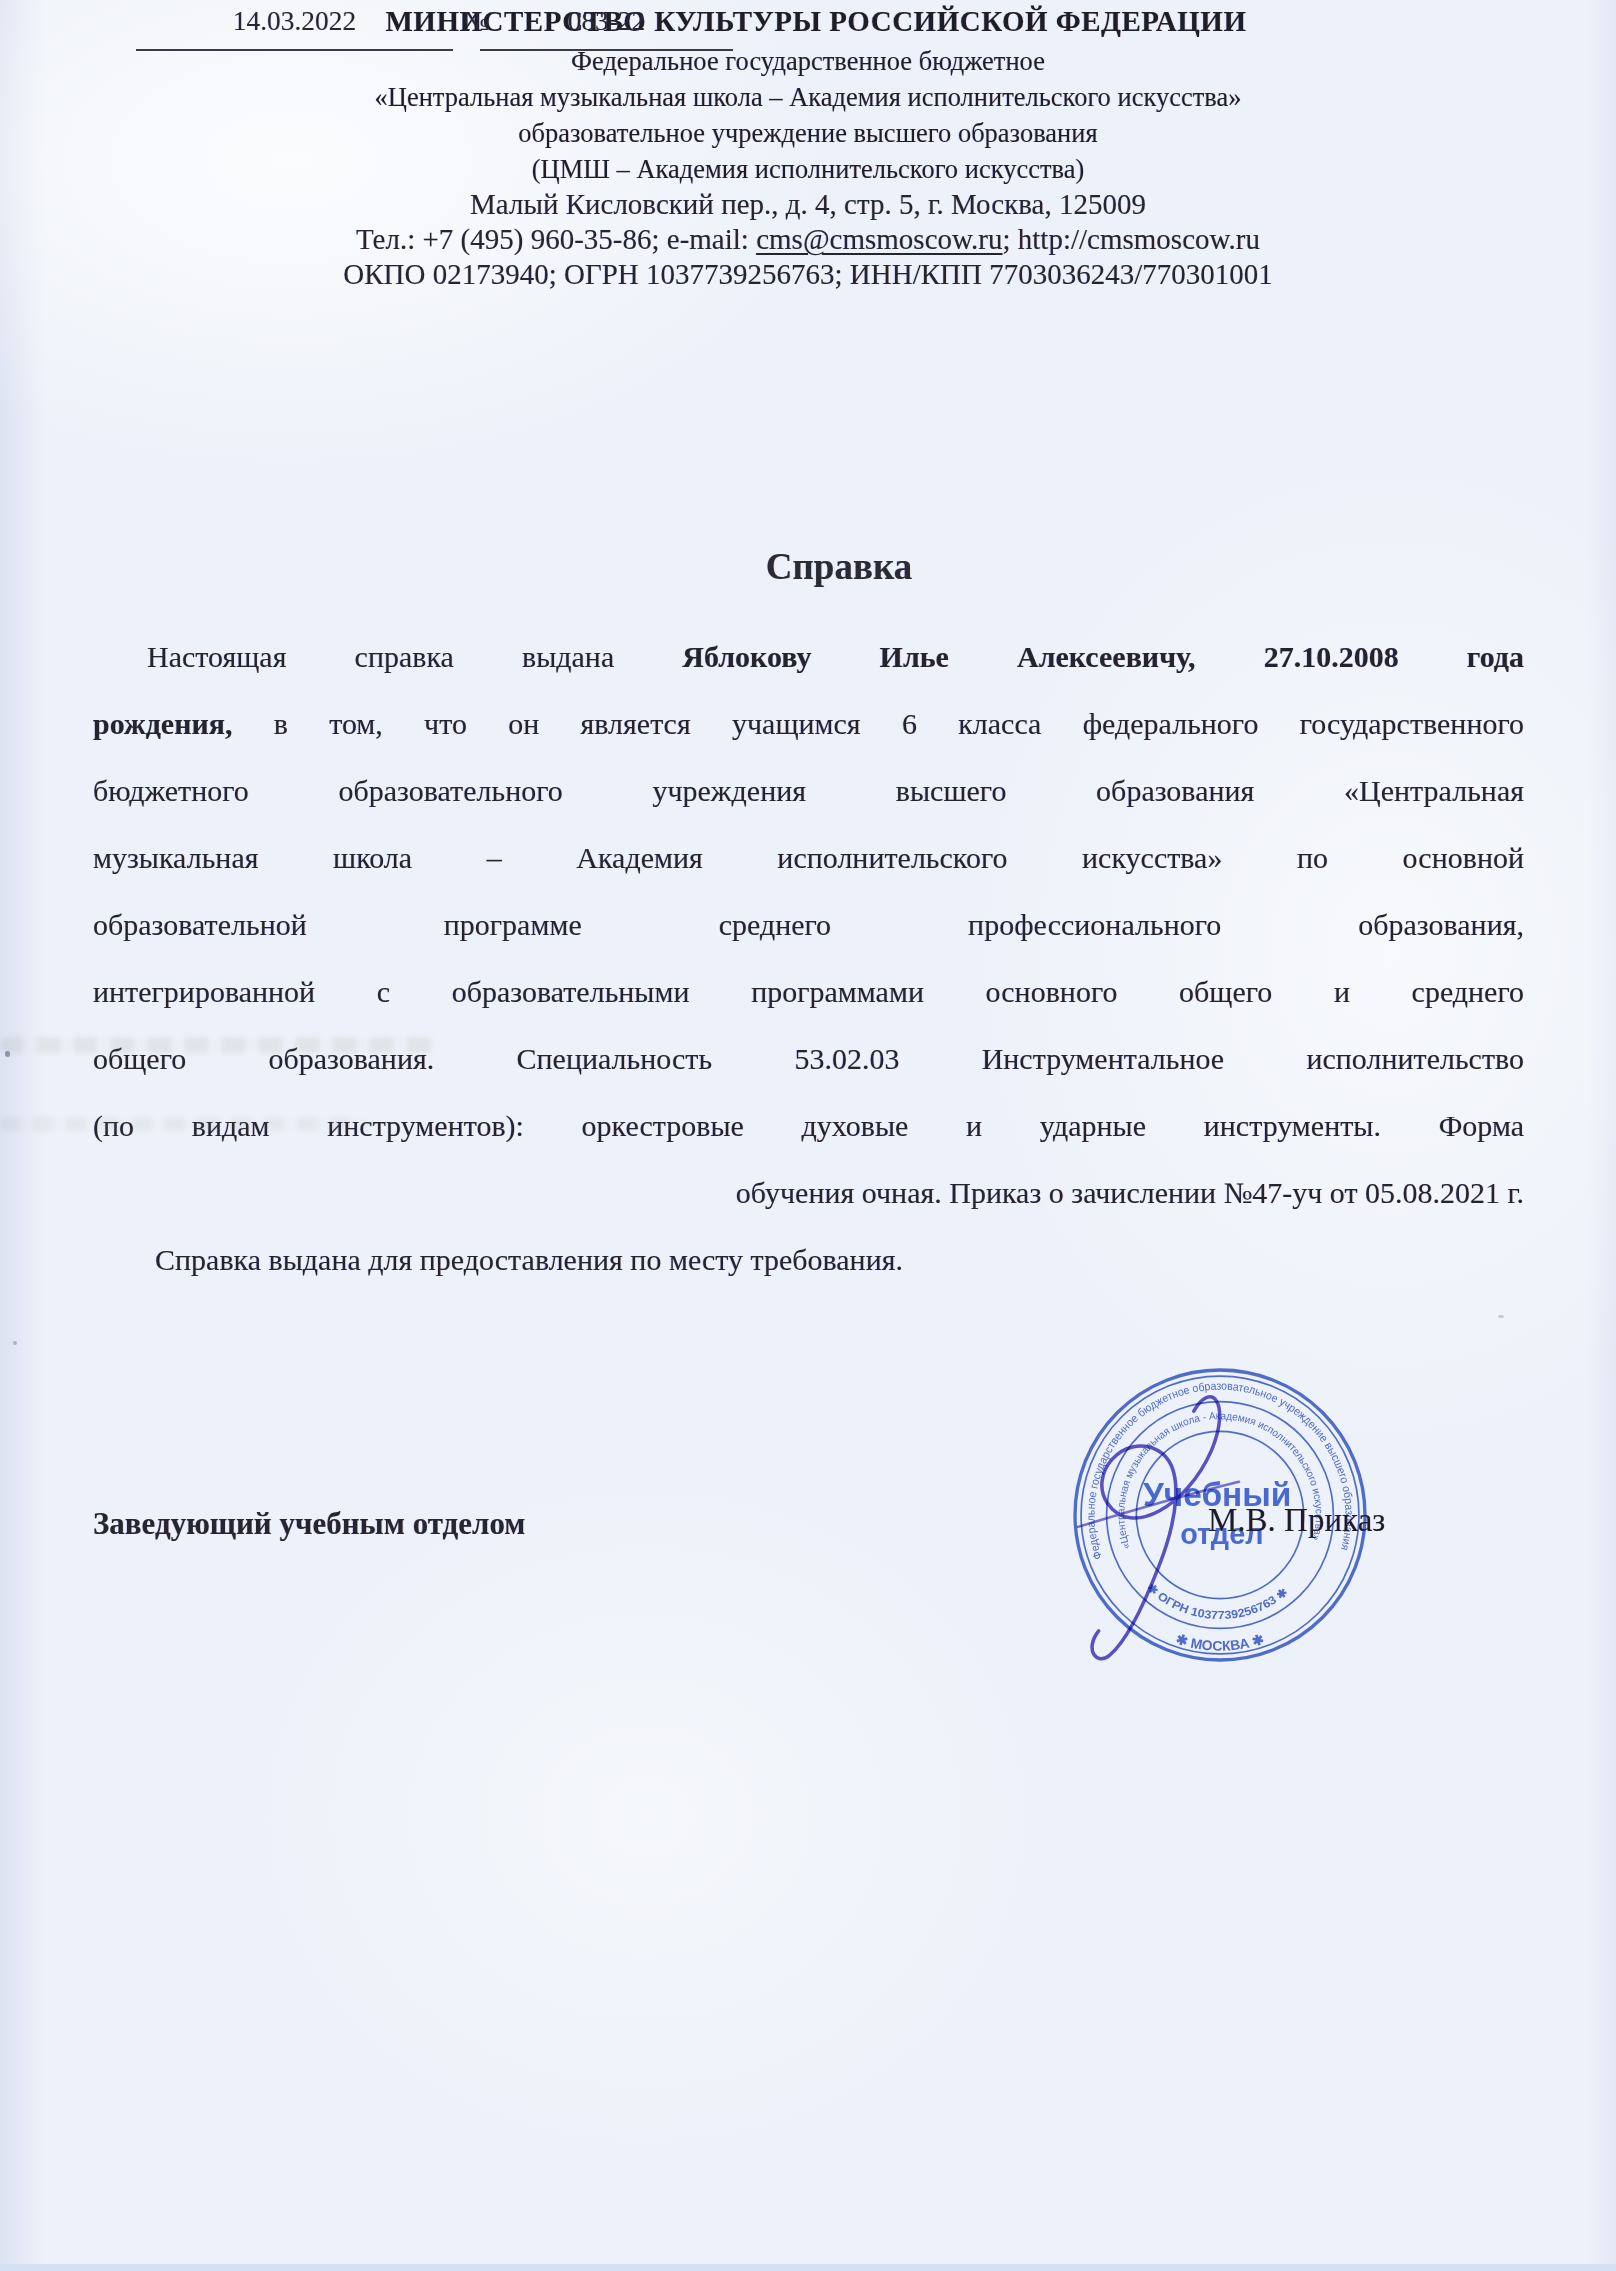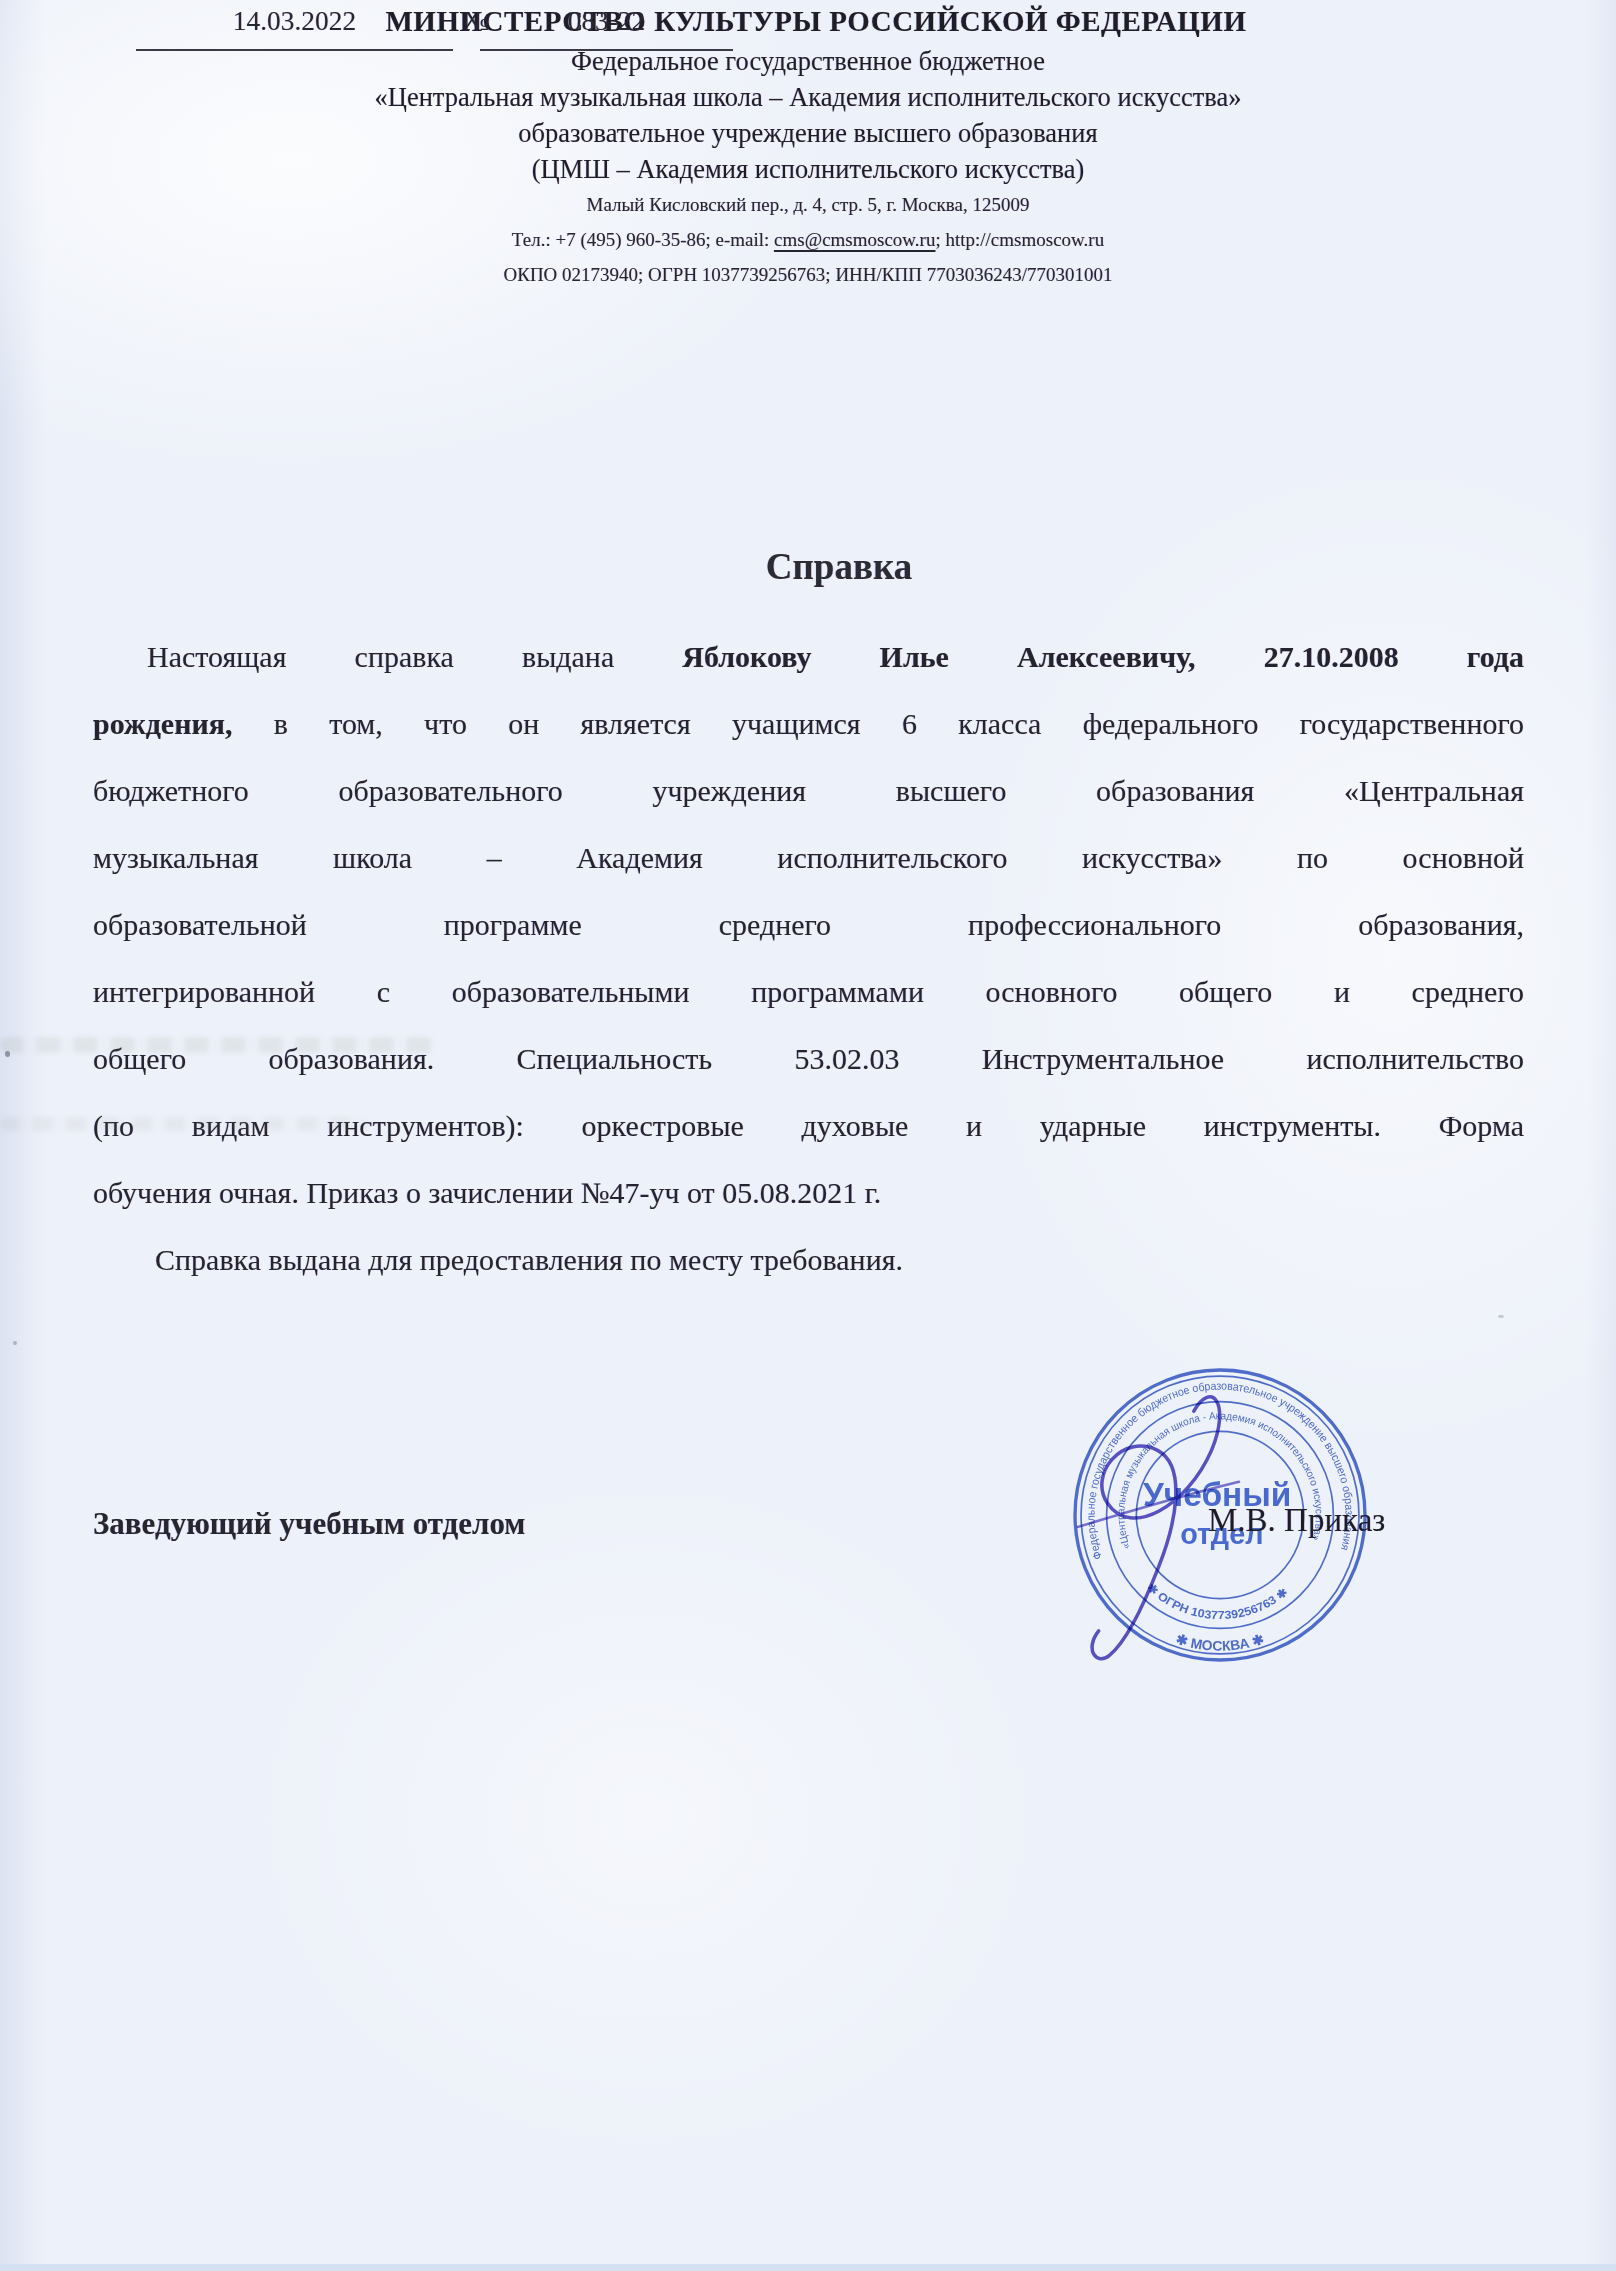--- a/index.html
+++ b/index.html
@@ -14,39 +14,39 @@
       linear-gradient(90deg, rgba(205,214,235,.55) 0px, rgba(205,214,235,0) 45px),
       linear-gradient(270deg, rgba(205,214,235,.35) 0px, rgba(205,214,235,0) 29px);
     color:#262631;
   }
   .ink{ text-shadow:0.6px 0 rgba(205,50,50,.14), -0.6px 0 rgba(50,50,215,.2); }
 
   
   .letterhead{ position:absolute; left:0; right:0; top:138; text-align:center; }
   .lh-ministry{ font-size:29px; font-weight:bold; line-height:43px; color:#1d1e28; letter-spacing:0.5px;margin-left:16px;}
   .lh-bold{ font-size:26.5px; font-weight:normal; line-height:36px; color:#1d1e28; }
-  .lh-reg{ font-size:19px; line-height:35px; color:#24252f; }
+  .lh-reg{ font-size:29px; line-height:35px; color:#24252f; }
   .u-link{ text-decoration:underline; text-underline-offset:3.9px; text-decoration-thickness:1.5px; }
 
   
   .refline{ position:absolute; top:474; left:0; height:55px; font-size:27.4px; }
   .ref-seg{ position:absolute; top:0; height:49px; line-height:43px; text-align:center;
             border-bottom:2.5px solid #3a3b47; }
   .ref-seg.seg1{ left:136px; width:317px; }
   .ref-seg.seg2{ left:480px; width:253px; }
   .ref-no{ position:absolute; left:463px; top:0; height:49px; line-height:43px; }
 
   
   .doc-title{ position:absolute; left:0; right:0; top:545px; text-align:center;
               transform:translateX(31px); font-size:37px; font-weight:bold; color:#2a2b35; }
 
   
   .body-block{ position:absolute; left:93px; width:1431px; top:623px; font-size:30px; color:#23242e;}
   .jline{ height:67px; line-height:67px; text-align:justify; text-align-last:justify; }
-  .jlast{ height:67px; line-height:67px; text-align:left; }
+  .jlast{ height:67px; line-height:67px; text-align:right; }
   .indent1{ padding-left:54px; }
   .pline{ height:67px; line-height:67px; text-indent:62px; margin:0; }
   b{ font-weight:bold; }
 
   
   .sig-role{ position:absolute; left:93px; top:1506px; font-size:31px;font-weight:bold; }
   .sig-name{ position:absolute; left:1208px; top:1502px; font-size:33px; z-index:5; color:#1c1d27;}
 
   
   .stamp{ position:absolute; left:1062px; top:1357px; width:316px; height:316px;

